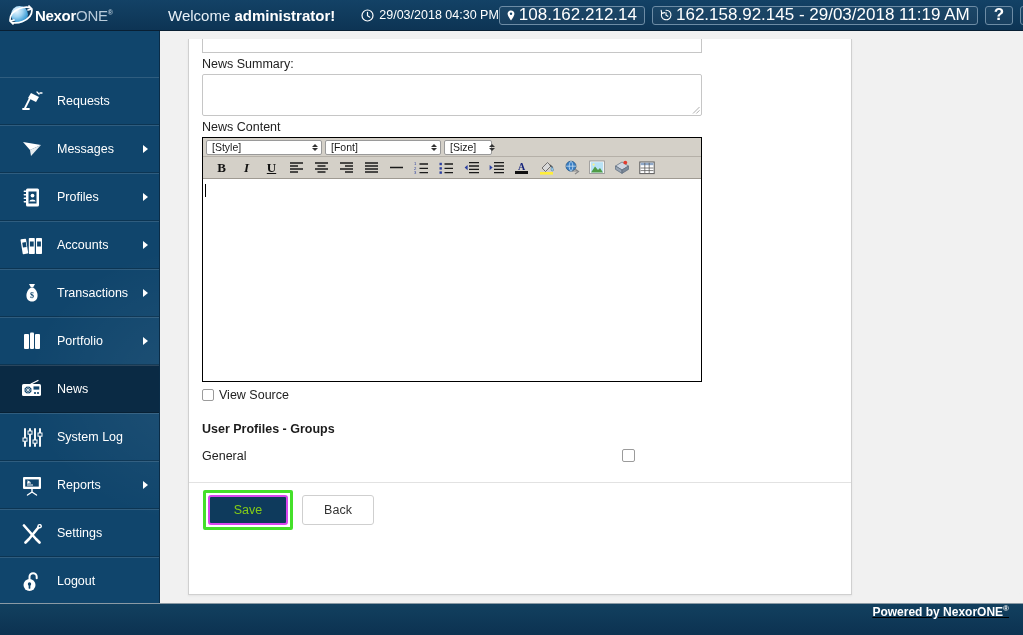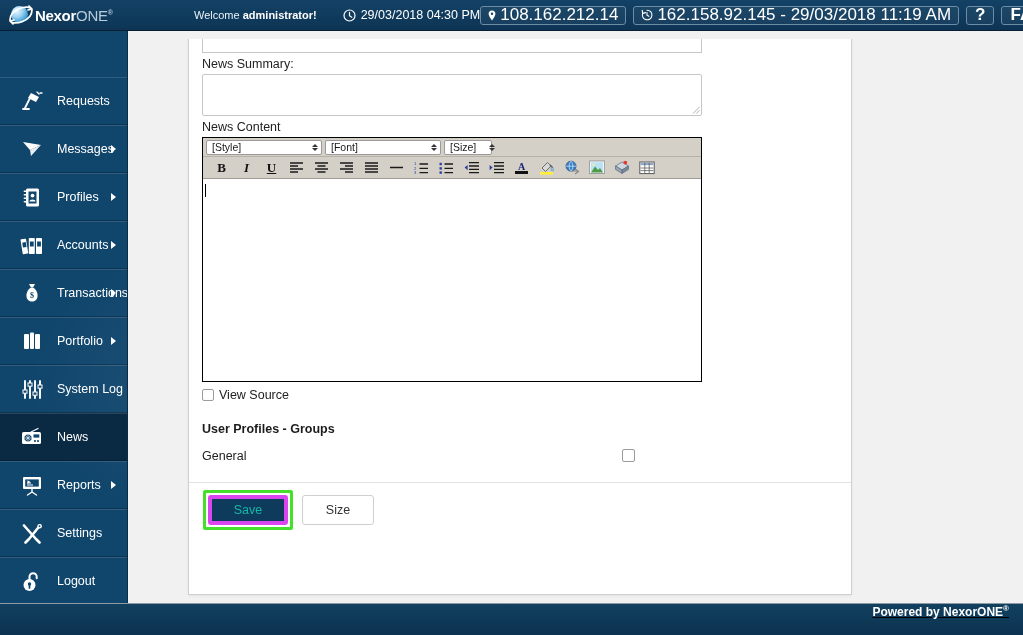--- a/index.html
+++ b/index.html
@@ -42,21 +42,21 @@
     position: absolute; left: 0; top: 0; width: 26px; height: 24px;
   }
   .logo-text {
     font-size: 15px; font-weight: bold; letter-spacing: -0.3px;
     color: #ffffff; line-height: 1; margin-left: 1px; white-space: nowrap;
   }
   .logo-text .dim { color: #b9ccdb; font-weight: normal; }
   .logo-text .reg { font-size: 7px; vertical-align: super; color: #b9ccdb; }
 
   .welcome {
-    color: #e8f1f8; font-size: 11px; margin-left: 34px; white-space: nowrap;
+    color: #e8f1f8; font-size: 15px; margin-left: 8px; white-space: nowrap;
   }
   .welcome b { color: #ffffff; }
   .datetime {
     color: #ffffff; font-size: 12.5px; margin-left: 26px;
     display: flex; align-items: center; gap: 5px; white-space: nowrap;
   }
   .spacer { flex: 1 1 auto; }
   .pill {
     border: 1px solid #6d8ca5;
     border-radius: 3px;
@@ -68,21 +68,21 @@
     display: flex; align-items: center; gap: 4px;
     margin-right: 7px;
     white-space: nowrap;
   }
   .pill.sq { padding: 0 8px; font-weight: bold; }
   .pill:last-child { margin-right: 9px; }
 
   
   .sidebar {
     position: absolute; left: 0; top: 31px;
-    width: 128px; height: 572px;
+    width: 160px; height: 572px;
     background: #10456c;
     background-image:
       linear-gradient(160deg, rgba(255,255,255,0.05) 0%, rgba(255,255,255,0) 45%),
       linear-gradient(180deg, #104karat 0, #104karat 0),
       linear-gradient(180deg, #114a72 0%, #0c3554 100%);
     overflow: hidden;
     border-right: 1px solid #0a2c47;
   }
   .sidebar::after {
     content:""; position:absolute; left:0; top:0; width:160px; height:572px;
@@ -246,21 +246,21 @@
     border-radius: 2px;
   }
   .btn {
     height: 30px; min-width: 72px;
     border-radius: 3px;
     font-size: 12.5px;
     display: flex; align-items: center; justify-content: center;
     cursor: pointer;
   }
   .btn-save {
-    background: #0e3a5c; color: #14b8a6; border: 4px solid #d946ef; width: 80px;
+    background: #0e3a5c; color: #84cc16; border: 2px solid #d946ef; width: 80px;
   }
   .btn-back {
     background: #fff; color: #333; border: 1px solid #cfcfcf; width: 66px;
     margin-left: 9px;
   }
 
   
   .footer {
     position: absolute; left: 0; bottom: 0;
     width: 1023px; height: 32px;
@@ -410,51 +410,51 @@
         <svg width="22" height="20" viewBox="0 0 22 20">
           <rect x="3" y="3" width="5" height="15" rx="1" fill="#ffffff"></rect>
           <rect x="9" y="1.5" width="4" height="16.5" rx="1" fill="#ffffff"></rect>
           <rect x="14" y="3" width="5" height="15" rx="1" fill="#ffffff"></rect>
         </svg>
       </span>
       <span class="nav-label">Portfolio</span>
       <span class="nav-arrow"></span>
     </div>
 
-    <div class="nav-item">
-      <span class="nav-ico">
-        <svg width="22" height="21" viewBox="0 0 22 21">
-          <path d="M4 2 V19 M9 2 V19 M14 2 V19 M19 2 V19" stroke="#ffffff" stroke-width="1.9" stroke-linecap="round"></path>
-          <rect x="2" y="11" width="4" height="3.2" fill="#10456c" stroke="#ffffff" stroke-width="1"></rect>
-          <rect x="7" y="4" width="4" height="3.2" fill="#10456c" stroke="#ffffff" stroke-width="1"></rect>
-          <rect x="12" y="13" width="4" height="3.2" fill="#10456c" stroke="#ffffff" stroke-width="1"></rect>
-          <rect x="17" y="6" width="4" height="3.2" fill="#10456c" stroke="#ffffff" stroke-width="1"></rect>
-        </svg>
-      </span>
-      <span class="nav-label">System Log</span>
-    </div>
-
     <div class="nav-item active">
       <span class="nav-ico">
         <svg width="24" height="20" viewBox="0 0 24 20">
           <path d="M11 5 L18 1.5" stroke="#ffffff" stroke-width="1.2" stroke-linecap="round"></path>
           <rect x="2" y="5" width="19" height="12" rx="1.6" fill="#ffffff"></rect>
           <circle cx="8" cy="11" r="3.6" fill="#10456c"></circle>
           <path d="M4.4 11 H11.6 M8 7.4 V14.6 M5.3 8.3 L10.7 13.7 M5.3 13.7 L10.7 8.3" stroke="#ffffff" stroke-width="0.6"></path>
           <rect x="13.5" y="7.4" width="5.8" height="3.2" fill="#10456c"></rect>
           <circle cx="15" cy="14" r="1.1" fill="#10456c"></circle>
           <circle cx="18" cy="14" r="1.1" fill="#10456c"></circle>
         </svg>
       </span>
       <span class="nav-label">News</span>
     </div>
 
     <div class="nav-item">
       <span class="nav-ico">
         <svg width="22" height="21" viewBox="0 0 22 21">
+          <path d="M4 2 V19 M9 2 V19 M14 2 V19 M19 2 V19" stroke="#ffffff" stroke-width="1.9" stroke-linecap="round"></path>
+          <rect x="2" y="11" width="4" height="3.2" fill="#10456c" stroke="#ffffff" stroke-width="1"></rect>
+          <rect x="7" y="4" width="4" height="3.2" fill="#10456c" stroke="#ffffff" stroke-width="1"></rect>
+          <rect x="12" y="13" width="4" height="3.2" fill="#10456c" stroke="#ffffff" stroke-width="1"></rect>
+          <rect x="17" y="6" width="4" height="3.2" fill="#10456c" stroke="#ffffff" stroke-width="1"></rect>
+        </svg>
+      </span>
+      <span class="nav-label">System Log</span>
+    </div>
+
+    <div class="nav-item">
+      <span class="nav-ico">
+        <svg width="22" height="21" viewBox="0 0 22 21">
           <rect x="2" y="2" width="18" height="12" rx="1" fill="#ffffff"></rect>
           <rect x="4.2" y="4.4" width="13.6" height="7.2" fill="#10456c"></rect>
           <path d="M6 8 L10 8 M6 10 L12 10" stroke="#ffffff" stroke-width="1"></path>
           <path d="M6.5 5.3 L9.5 7 L6.5 8.7 Z" fill="#ffffff"></path>
           <path d="M11 14 V17 M11 17 L6.5 20 M11 17 L15.5 20" stroke="#ffffff" stroke-width="1.4" stroke-linecap="round"></path>
         </svg>
       </span>
       <span class="nav-label">Reports</span>
       <span class="nav-arrow"></span>
     </div>
@@ -655,21 +655,21 @@
 
         <div class="panel-sep"></div>
 
         <div class="btn-bar">
           <span class="save-hl">
             <span class="btn btn-save">
               <span>Save</span>
             </span>
           </span>
           <span class="btn btn-back">
-            <span>Size</span>
+            <span>Back</span>
           </span>
         </div>
 
       </div>
     </div>
   </div>
 
   <div class="footer">
     <div class="footer-left-block"></div>
     <div class="txt"><span>Powered by NexorONE</span><sup>®</sup></div>

